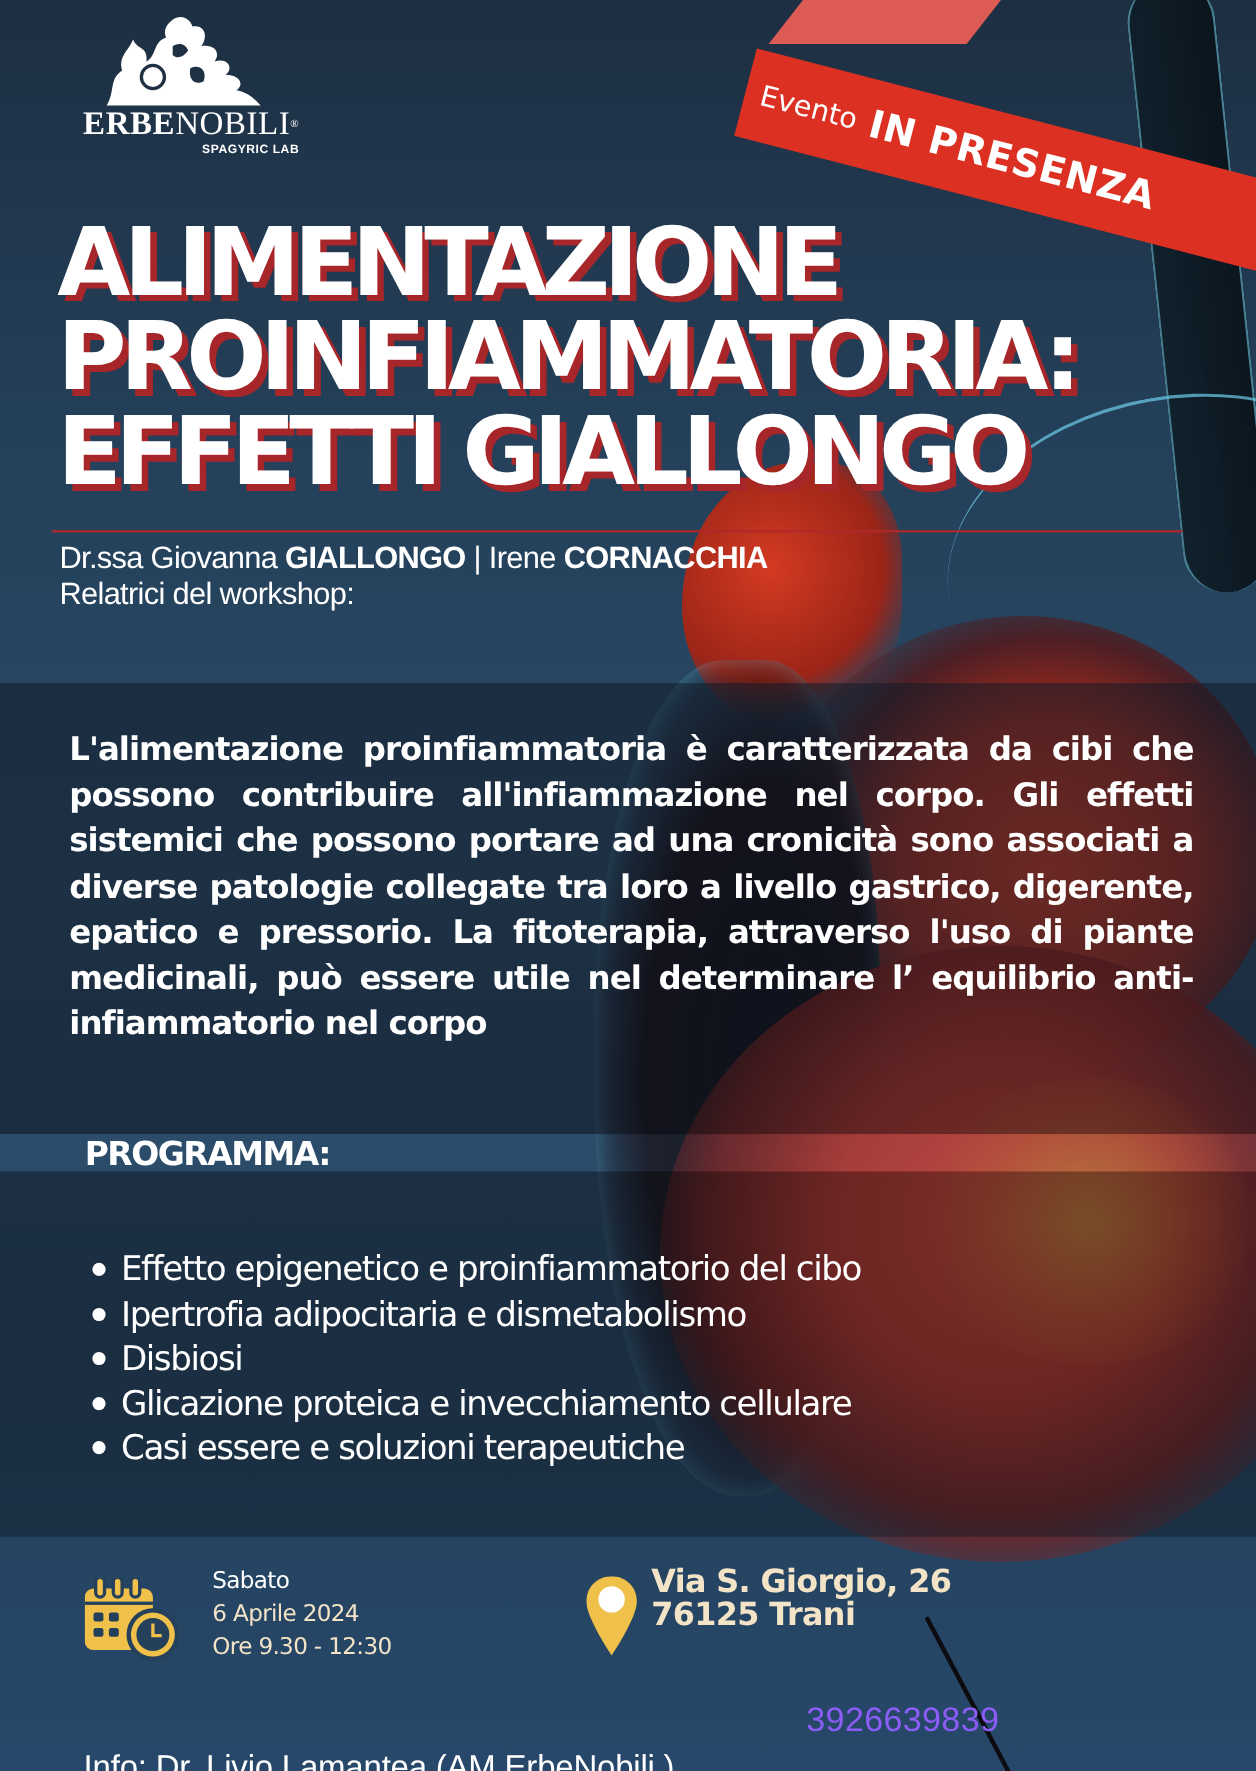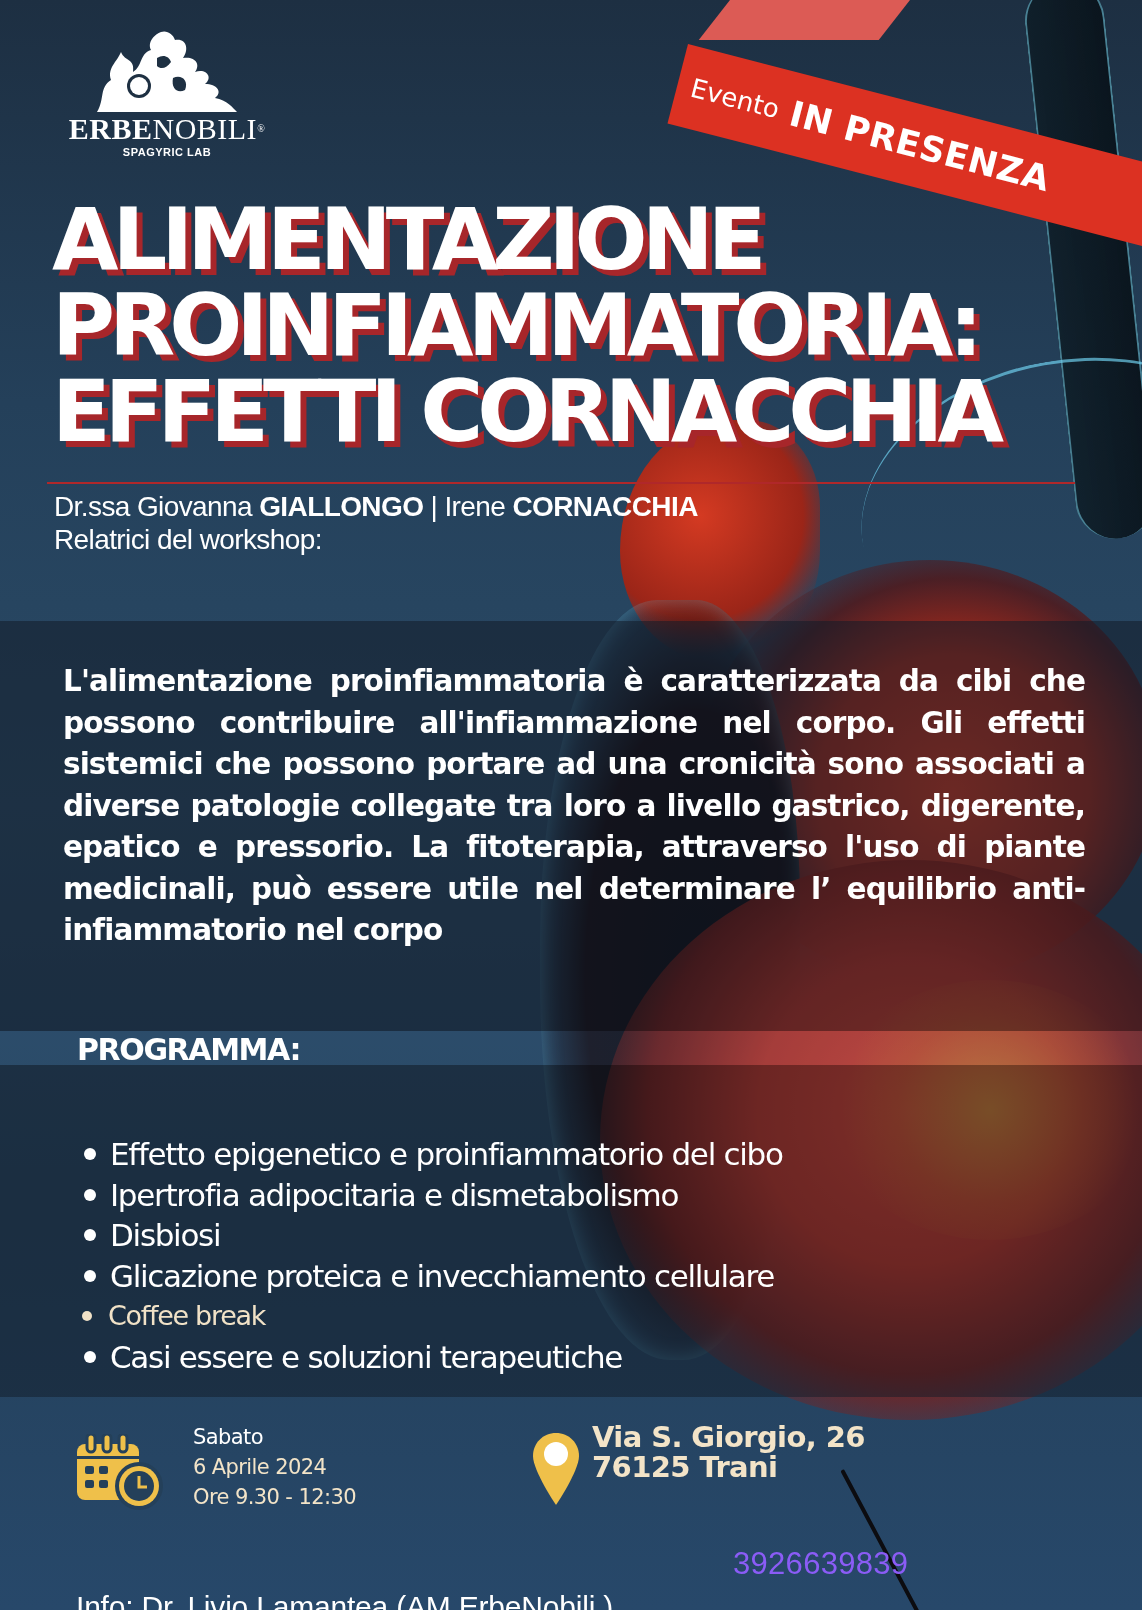--- a/index.html
+++ b/index.html
@@ -65,21 +65,21 @@
   .band-light {
     position: absolute; left: 0; top: 1031px; width: 1142px; height: 34px;
     background: rgba(60,100,140,0.25);
   }
   .band-program {
     position: absolute; left: 0; top: 1065px; width: 1142px; height: 332px;
     background: rgba(18,28,40,0.5);
   }
 
   
-  .logo { position: absolute; left: 62px; top: 28px; width: 210px; height: 140px; text-align: center; }
+  .logo { position: absolute; left: 62px; top: 12px; width: 210px; height: 140px; text-align: right; }
   .logo-mark { width: 180px; height: 88px; margin: 0 auto; display: block; }
   .logo-word {
     font-family: "Liberation Serif", serif; font-size: 30px; line-height: 30px; letter-spacing: 0.5px;
     color: #fff; margin-top: -2px; white-space: nowrap;
   }
   .logo-word b { font-weight: 700; }
   .logo-word span.light { font-weight: 400; }
   .logo-word sup { font-size: 10px; vertical-align: top; }
   .logo-sub { font-family: "Liberation Sans", sans-serif; font-weight: 700; font-size: 11px; letter-spacing: 0.5px; margin-top: 2px; }
 
@@ -188,21 +188,21 @@
 
 <div class="ribbon-accent"></div>
 <div class="ribbon">
   <span class="evt">Evento</span>
   <span class="pres">IN PRESENZA</span>
 </div>
 
 <div class="title">
   <div>ALIMENTAZIONE</div>
   <div>PROINFIAMMATORIA:</div>
-  <div>EFFETTI CORNACCHIA</div>
+  <div>EFFETTI GIALLONGO</div>
 </div>
 <div class="title-rule"></div>
 
 <div class="speakers">
   <div>
     <span>Dr.ssa Giovanna</span>
     <b>GIALLONGO</b>
     <span>|</span>
     <span>Irene</span>
     <b>CORNACCHIA</b>
@@ -222,24 +222,20 @@
       <span class="dot"></span>
       <span>Ipertrofia adipocitaria e dismetabolismo</span>
     </li>
   <li>
       <span class="dot"></span>
       <span>Disbiosi</span>
     </li>
   <li>
       <span class="dot"></span>
       <span>Glicazione proteica e invecchiamento cellulare</span>
-    </li>
-  <li class="break">
-      <span class="dot"></span>
-      <span>Coffee break</span>
     </li>
   <li>
       <span class="dot"></span>
       <span>Casi essere e soluzioni terapeutiche</span>
     </li>
 </ul>
 
 <svg class="cal-icon" viewBox="0 0 86 76">
   <rect x="0" y="10" width="62" height="56" rx="8" fill="#efc04a"></rect>
   <rect x="10" y="0" width="8" height="18" rx="4" fill="#efc04a" stroke="#24405a" stroke-width="3"></rect>

